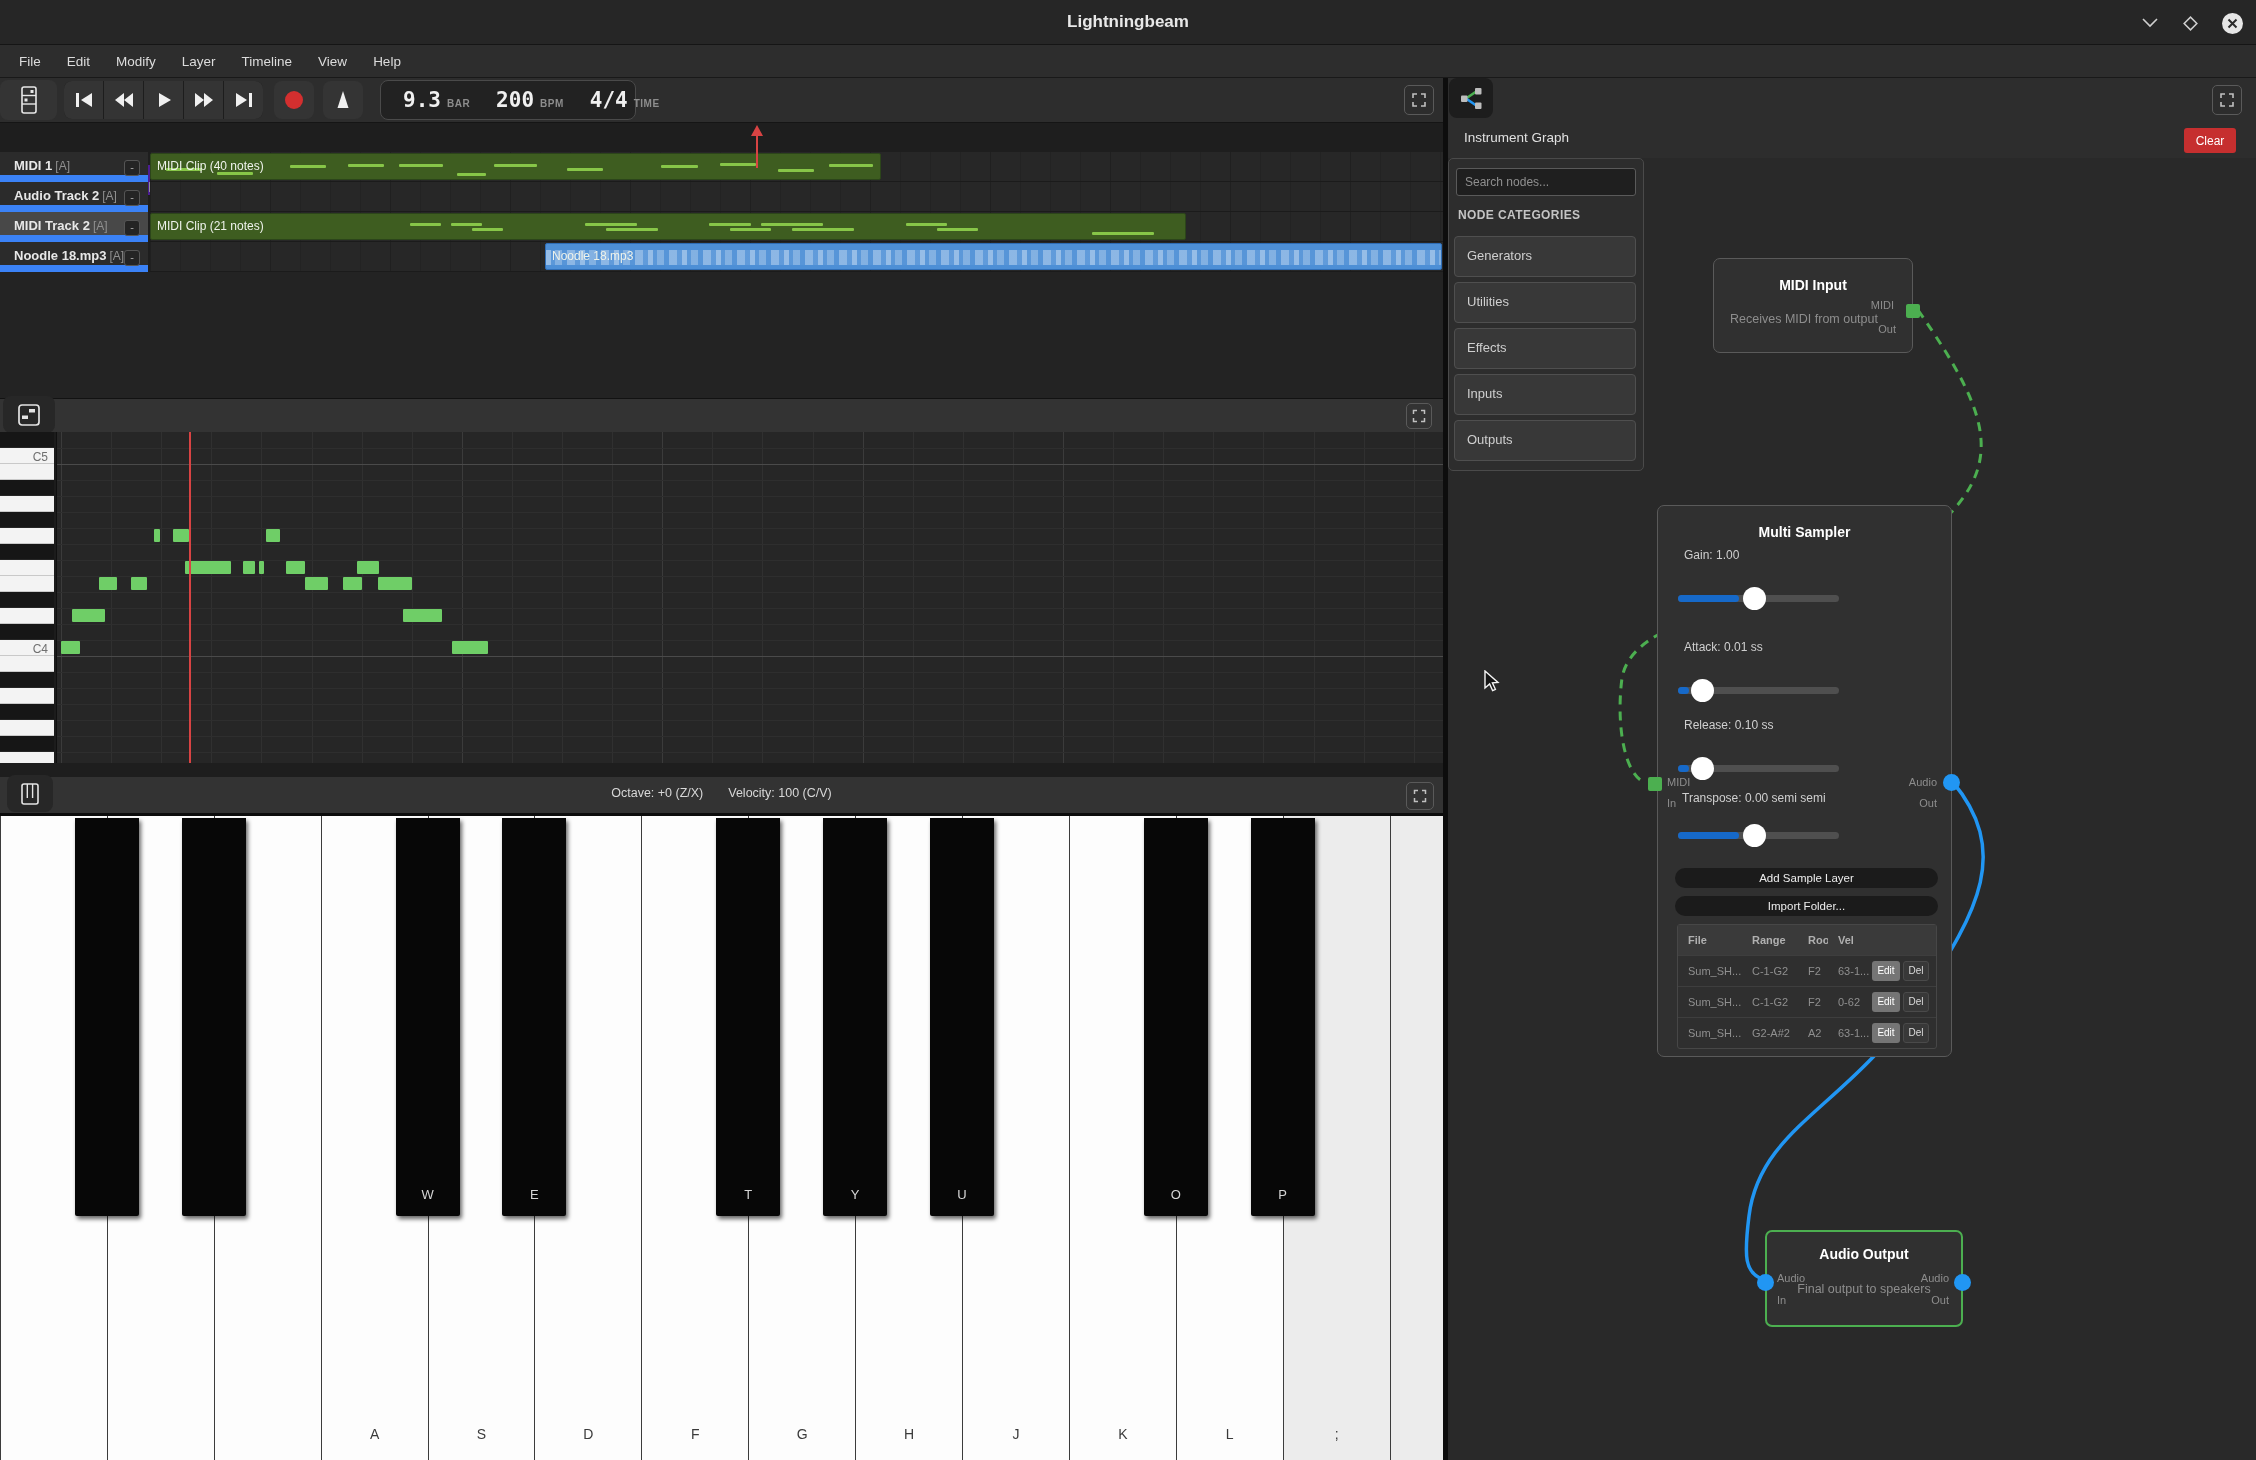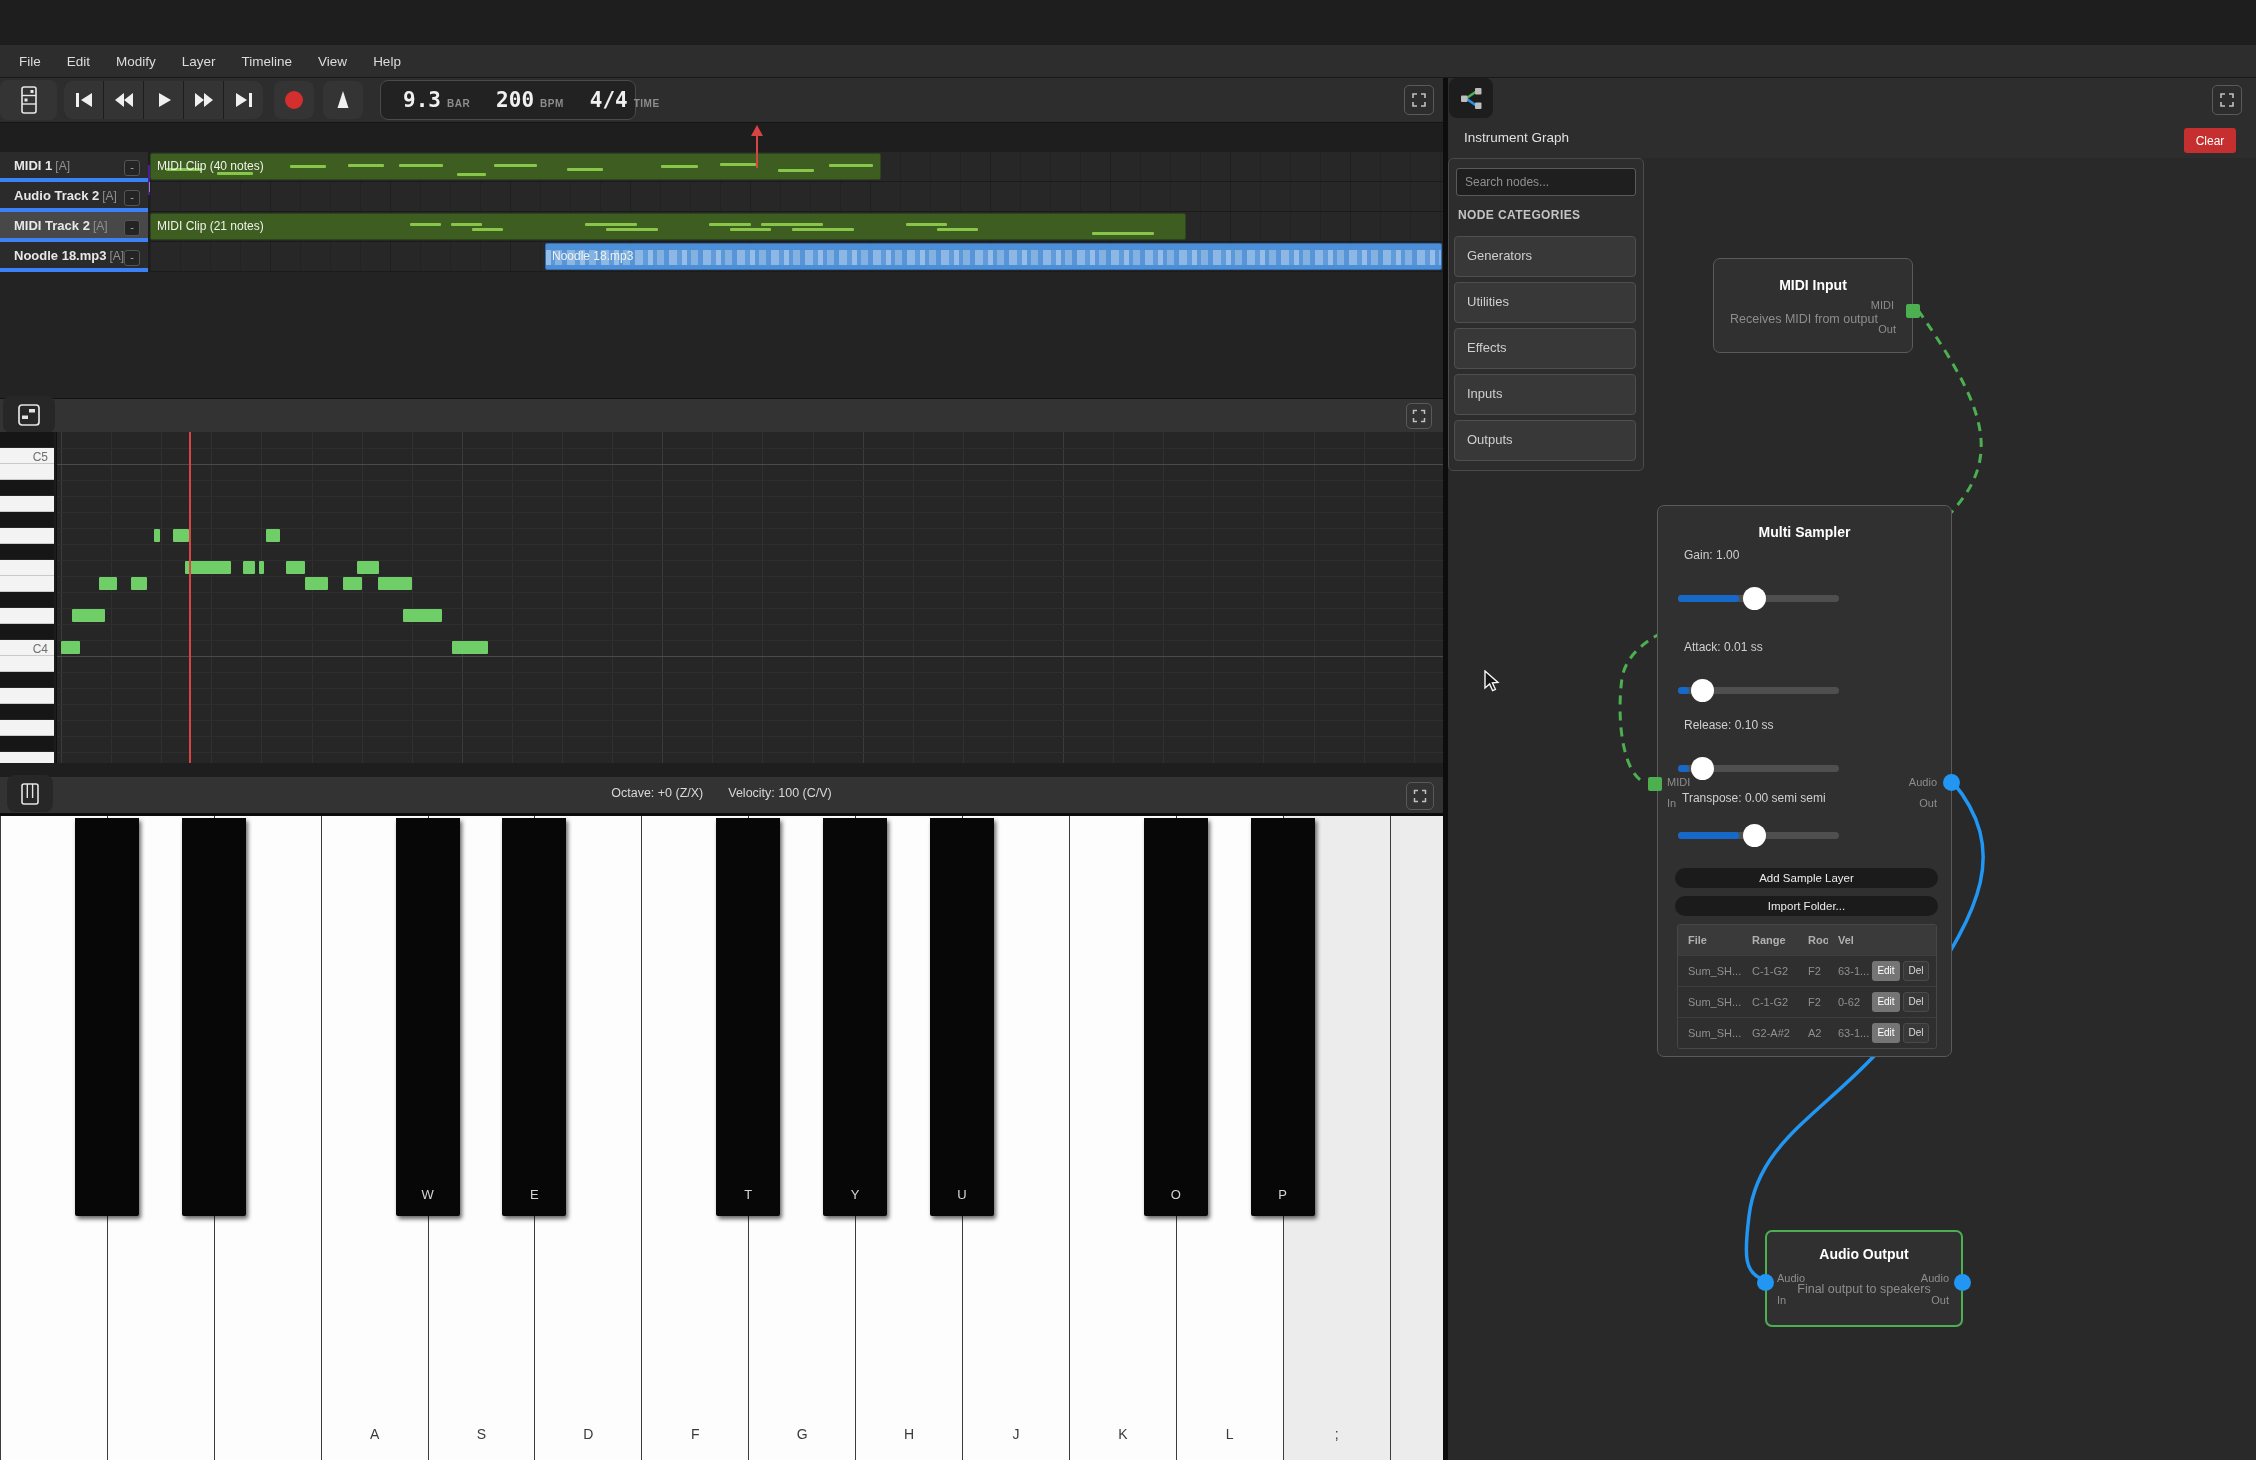--- a/index.html
+++ b/index.html
@@ -21,21 +21,21 @@
   .tbtn{width:39px;height:38px;background:#343434;display:flex;align-items:center;justify-content:center;}
   .tdisplay{background:#222;border:1px solid #4a4a4a;border-radius:8px;display:flex;align-items:center;gap:26px;padding:0 22px;box-sizing:border-box;}
   .tval{font-family:"DejaVu Sans Mono",monospace;font-weight:bold;font-size:21px;color:#f0f0f0;}
   .tunit{font-size:10px;font-weight:bold;color:#8d8d8d;margin-left:6px;letter-spacing:.5px;}
   
   .snaprow{left:0;top:122px;width:1443px;height:30px;background:#4c1d95;border-bottom:1px solid #1c1c1c;margin-top:43px;}
   .cb{left:8px;top:7px;width:14px;height:14px;background:#242424;border:1px solid #5a5a5a;border-radius:3px;}
   .snaplabel{left:30px;top:7px;font-size:12px;color:#cfcfcf;}
   .rulnum{font-size:12px;color:#c8c8c8;top:2px;}
   .tick{background:#909090;width:1px;}
-  .thead{left:0;width:148px;height:30px;box-sizing:border-box;border-bottom:4px solid #3b82f6;background:#2b2b2b;}
+  .thead{left:0;width:148px;height:30px;box-sizing:border-box;border-bottom:7px solid #3b82f6;background:#2b2b2b;}
   .thead.sel{background:#484848;}
   .tname{position:absolute;left:14px;top:6px;font-size:13px;font-weight:bold;color:#e8e8e8;white-space:nowrap;max-width:110px;overflow:hidden;}
   .tsuffix{font-weight:normal;color:#909090;font-size:12px;margin-left:3px;}
   .tminus{position:absolute;right:8px;top:8px;width:14px;height:14px;background:#242424;border:1px solid #555;border-radius:3px;color:#aaa;font-size:11px;line-height:12px;text-align:center;}
   .lane{left:150px;width:1293px;height:30px;box-sizing:border-box;border-bottom:1px solid #1b1b1b;background:
      repeating-linear-gradient(90deg,#202020 0 1px,transparent 1px 120px),
      repeating-linear-gradient(90deg,#232323 0 1px,transparent 1px 30px),#272727;}
   .clip{position:absolute;top:1px;height:27px;border-radius:2px;box-sizing:border-box;overflow:hidden;}
   .clip.midi{background:#3e5d20;border:1px solid #2c451a;}
   .clip.audio{background:#4d8fd6;border:1px solid #2f6db5;}
@@ -95,20 +95,35 @@
   .strow.head{border-top:none;background:#3a3a3a;color:#b0b0b0;font-weight:bold;}
   .scol{padding-left:10px;box-sizing:border-box;white-space:nowrap;overflow:hidden;}
   .miniedit{width:28px;height:20px;background:#757575;border-radius:3px;color:#fff;font-size:10px;text-align:center;line-height:20px;margin-right:3px;}
   .minidel{width:26px;height:20px;background:#383838;border:1px solid #4a4a4a;border-radius:3px;color:#ddd;font-size:10px;text-align:center;line-height:18px;box-sizing:border-box;}
 </style>
 </head>
 <body>
 
 <div id="app">
 
+  <div class="abs titlebar">
+    <div class="title">Lightningbeam</div>
+    <div class="abs wctl">
+      <svg width="18" height="14">
+          <polyline points="2,3 9,10 16,3" fill="none" stroke="#cfcfcf" stroke-width="1.6"></polyline>
+        </svg>
+      <svg width="18" height="18">
+          <rect x="5" y="5" width="9" height="9" fill="none" stroke="#cfcfcf" stroke-width="1.5" transform="rotate(45 9.5 9.5)"></rect>
+        </svg>
+      <svg width="23" height="23">
+          <circle cx="11.5" cy="11.5" r="10.5" fill="#e6e6e6"></circle>
+          <path d="M7.5 7.5 L15.5 15.5 M15.5 7.5 L7.5 15.5" stroke="#2a2a2a" stroke-width="2"></path>
+        </svg>
+    </div>
+  </div>
 
   <div class="abs menubar" id="menubar">
       <div class="menu-item">File</div>
       <div class="menu-item">Edit</div>
       <div class="menu-item">Modify</div>
       <div class="menu-item">Layer</div>
       <div class="menu-item">Timeline</div>
       <div class="menu-item">View</div>
       <div class="menu-item">Help</div>
     </div>

